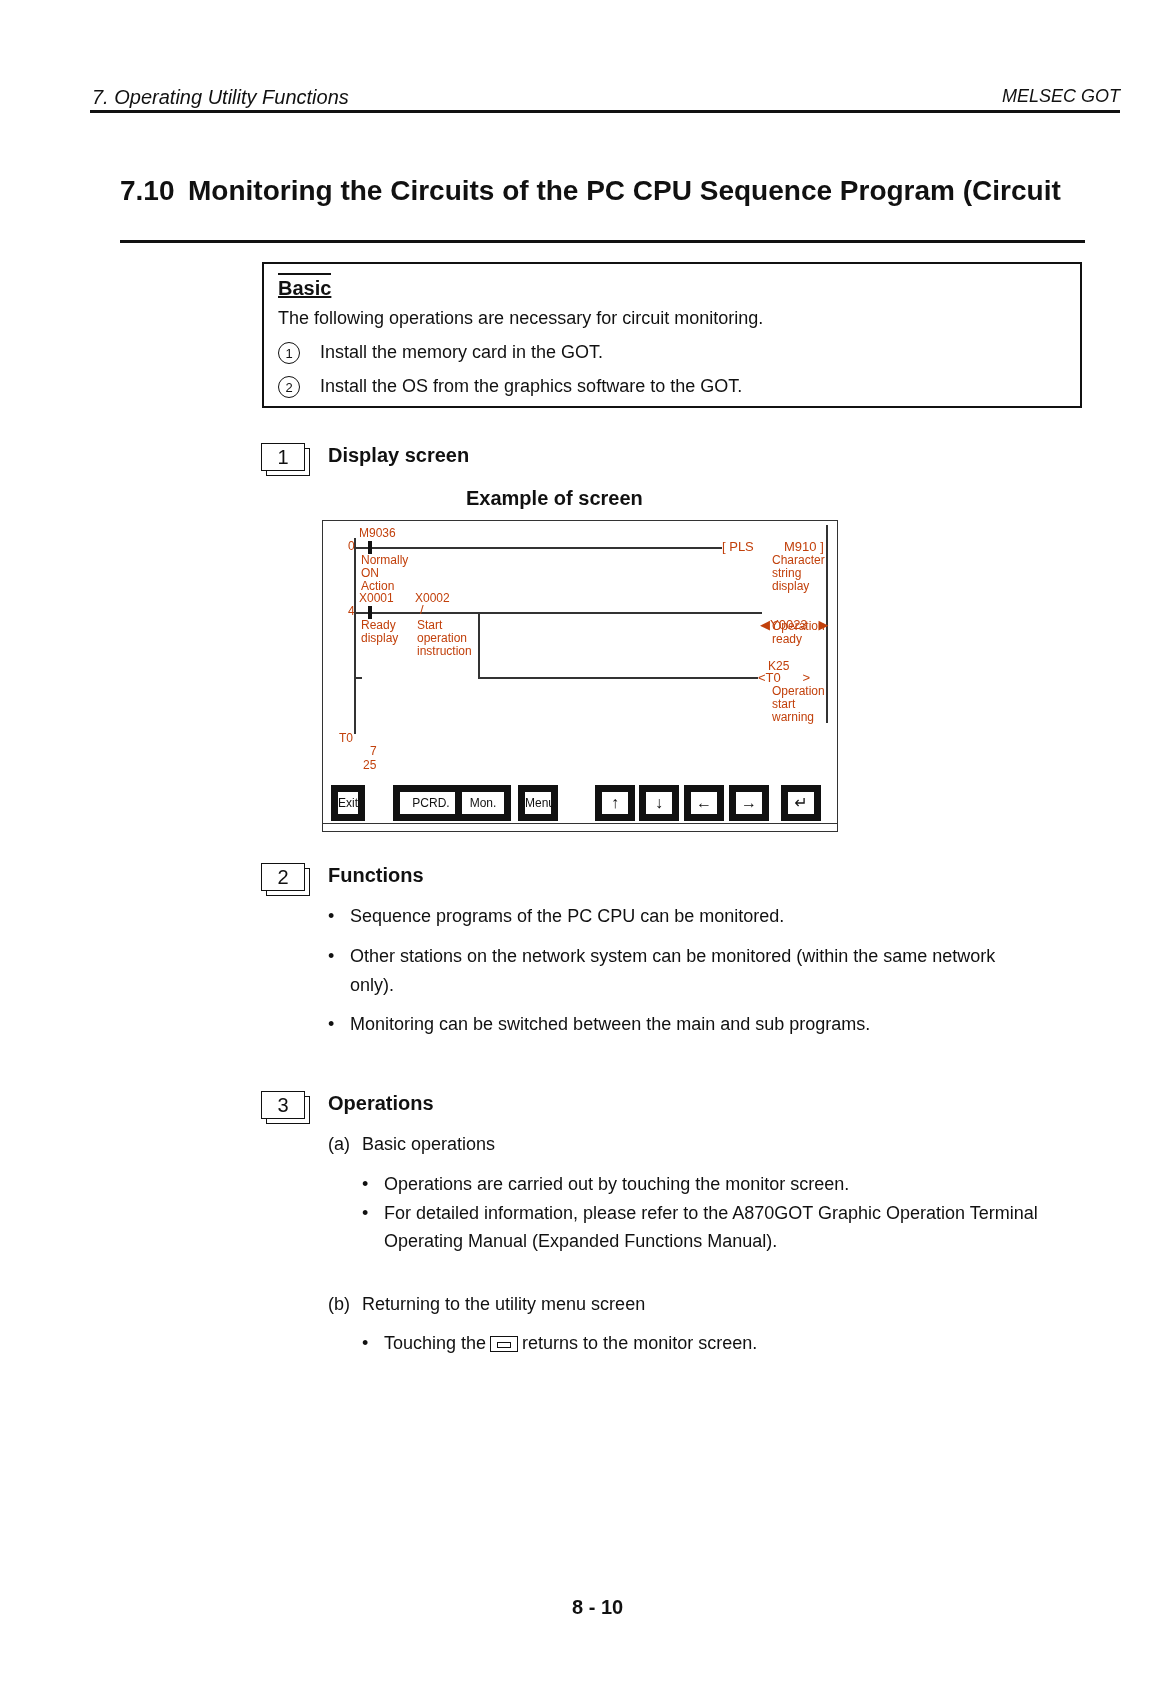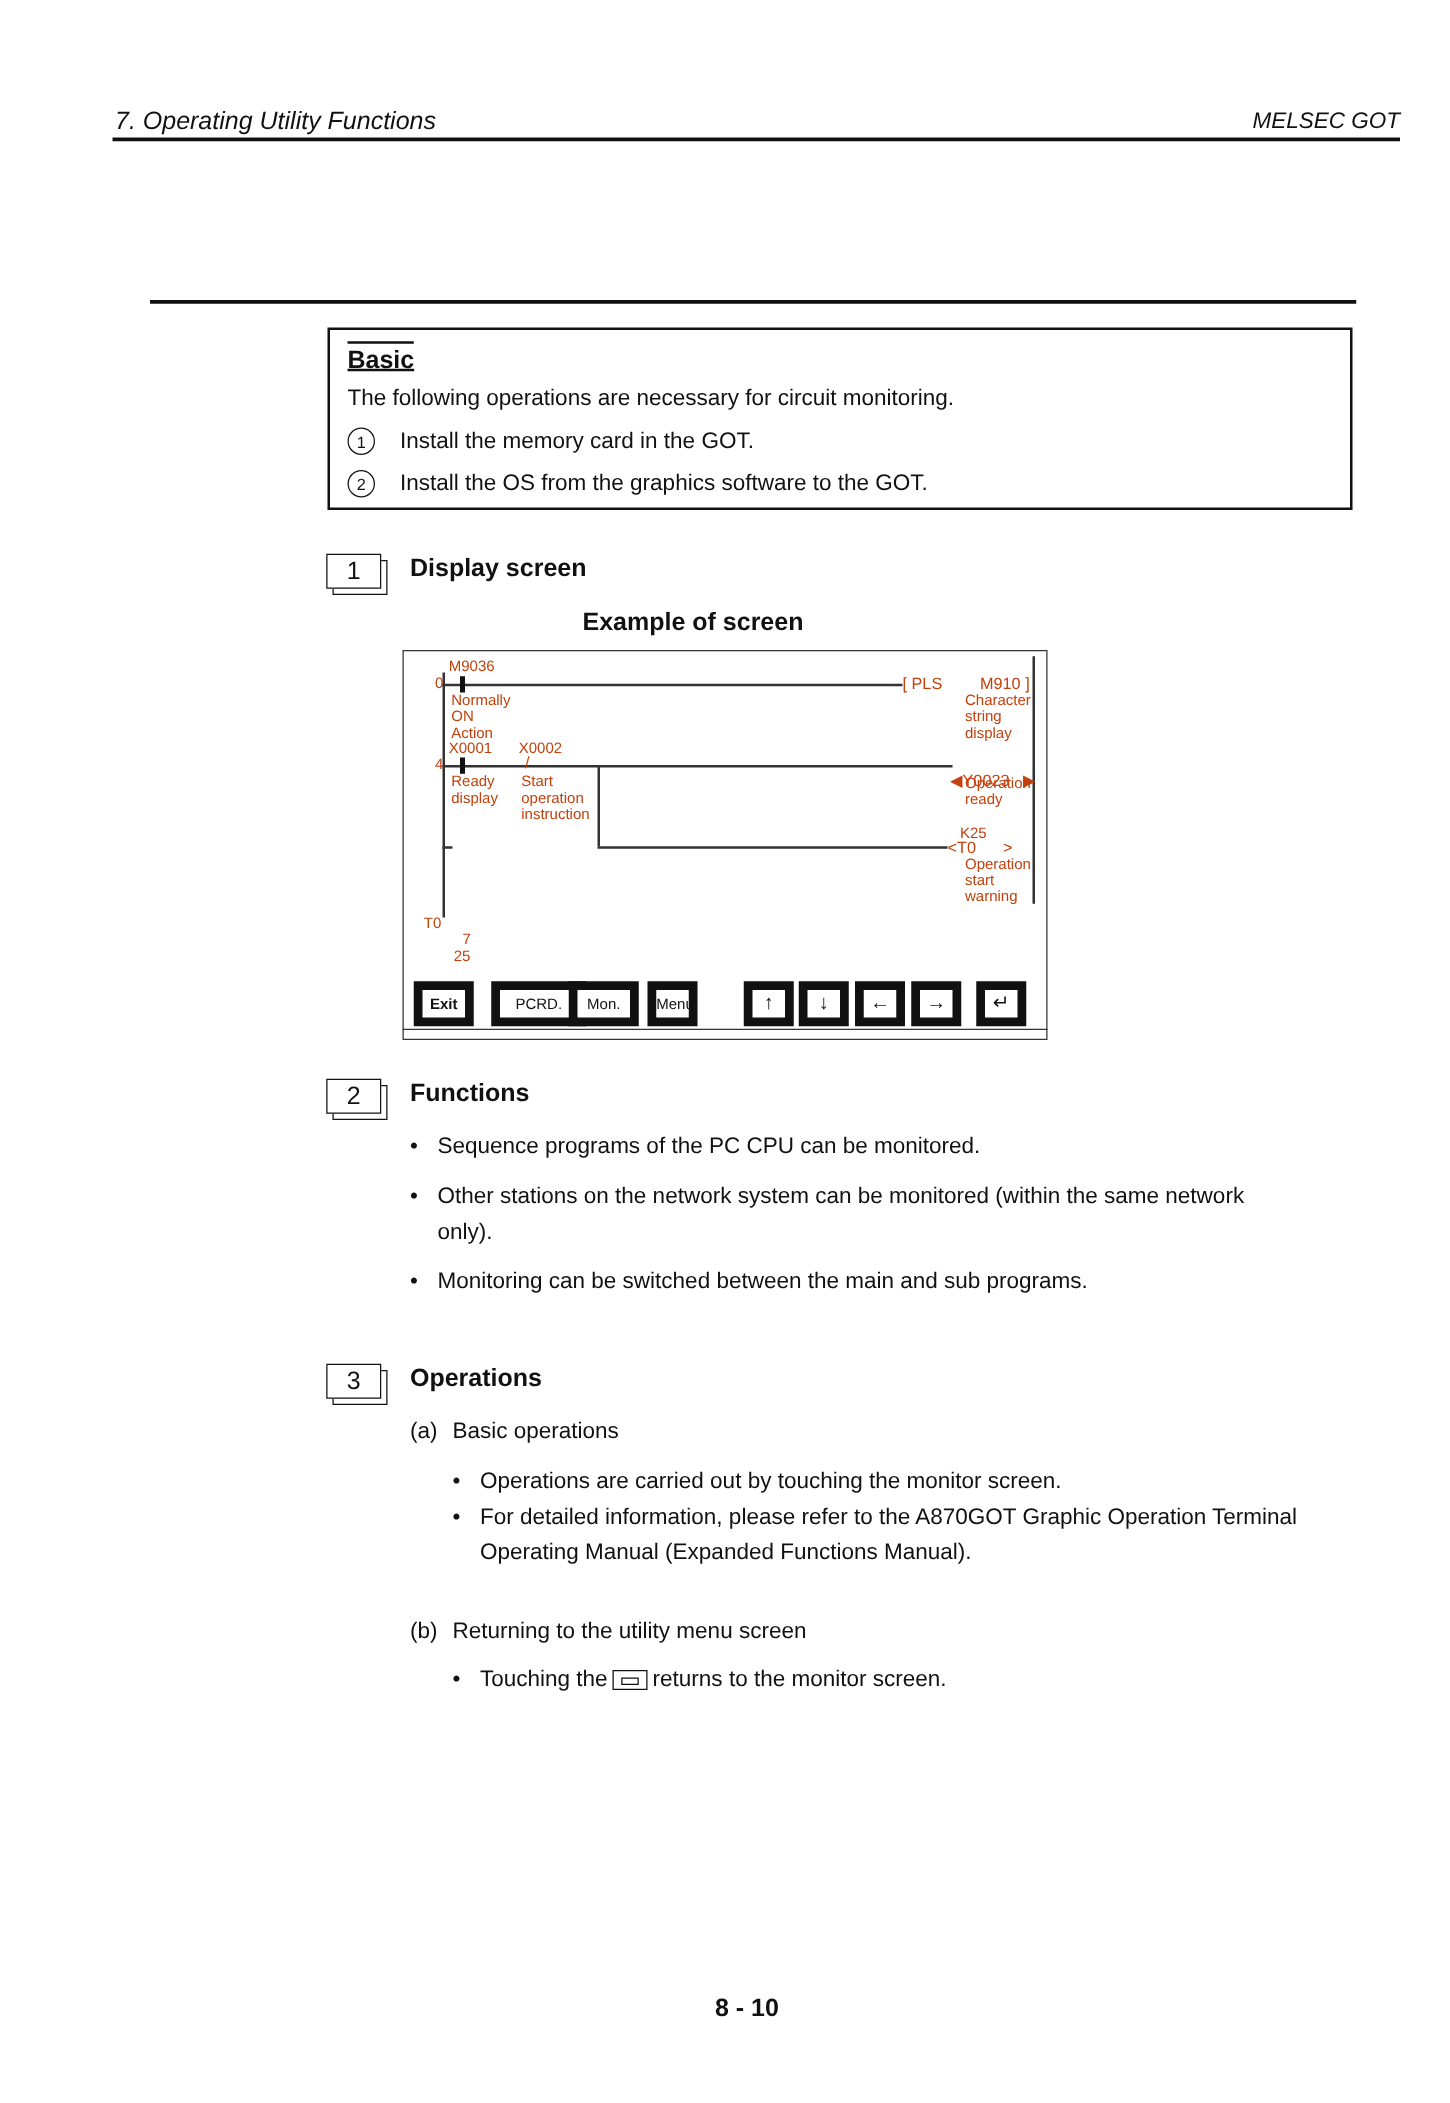--- a/index.html
+++ b/index.html
@@ -35,20 +35,21 @@
   .inline-key::after { content:""; position:absolute; left:6px; right:6px; top:5px; height:4px; border:1px solid #111; }
 </style>
 </head>
 <body>
 
 <div class="abs hdr-left">7.  Operating Utility Functions</div>
 <div class="abs hdr-right">MELSEC GOT</div>
 <div class="abs hdr-rule"></div>
 
 <div class="abs title">
+  <div><span class="num">7.10</span><span>Monitoring the Circuits of the PC CPU Sequence Program (Circuit</span></div>
 </div>
 <div class="abs title-rule"></div>
 
 <div class="abs point-box"></div>
 <div class="abs point-label">Basic</div>
 <div class="abs point-text">The following operations are necessary for circuit monitoring.</div>
 <div class="abs point-item" style="top:342px;">
   <span class="circ">1</span><span>Install the memory card in the GOT.</span>
 </div>
 <div class="abs point-item" style="top:376px;">
@@ -112,21 +113,21 @@
 <div class="abs ladder-text" style="left:772px; top:685px;">
   <div>Operation</div>
   <div>start</div>
   <div>warning</div>
 </div>
 
 <div class="abs ladder-text" style="left:339px; top:732px;">T0</div>
 <div class="abs ladder-text" style="left:370px; top:745px;">7</div>
 <div class="abs ladder-text" style="left:363px; top:759px;">25</div>
 
-<div class="btn" style="left:331px; width:48px;font-weight:bold;">
+<div class="btn" style="left:331px; width:34px;">
     <span>Exit</span>
   </div>
 <div class="btn" style="left:393px; width:76px;">
     <span>PCRD.</span>
   </div>
 <div class="btn" style="left:455px; width:56px;">
     <span>Mon.</span>
   </div>
 <div class="btn" style="left:518px; width:40px;">
     <span>Menu</span>

